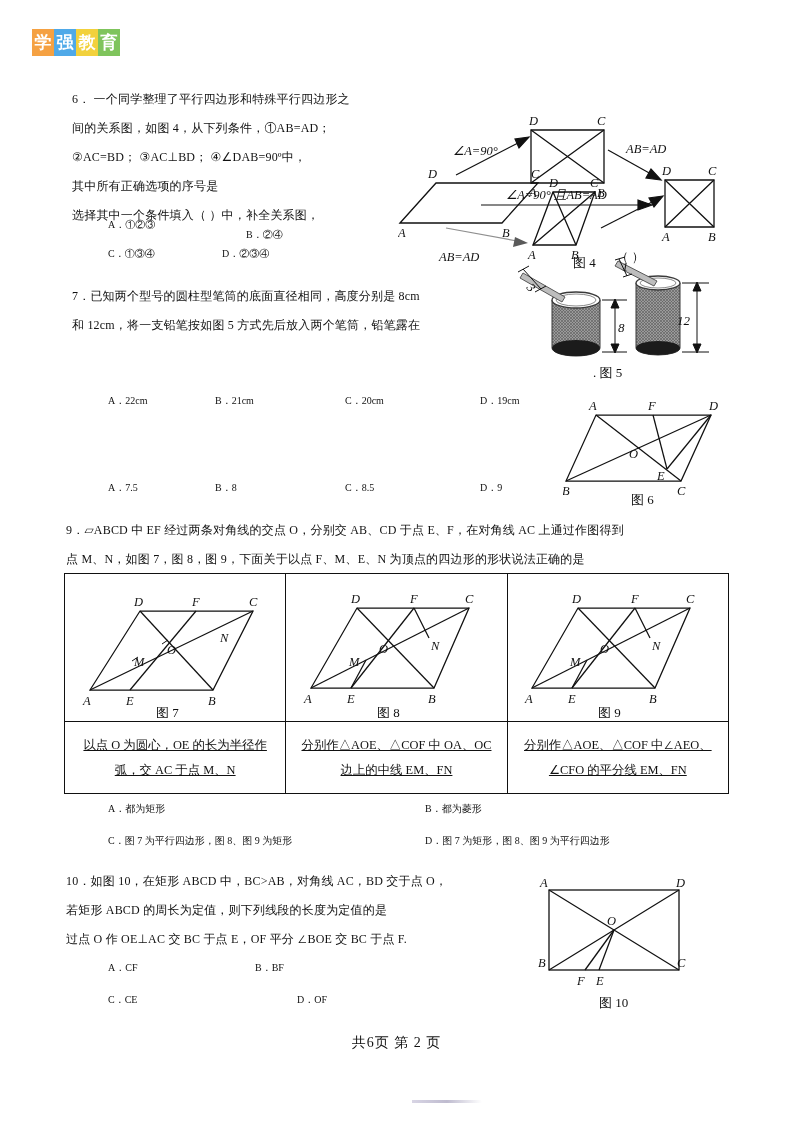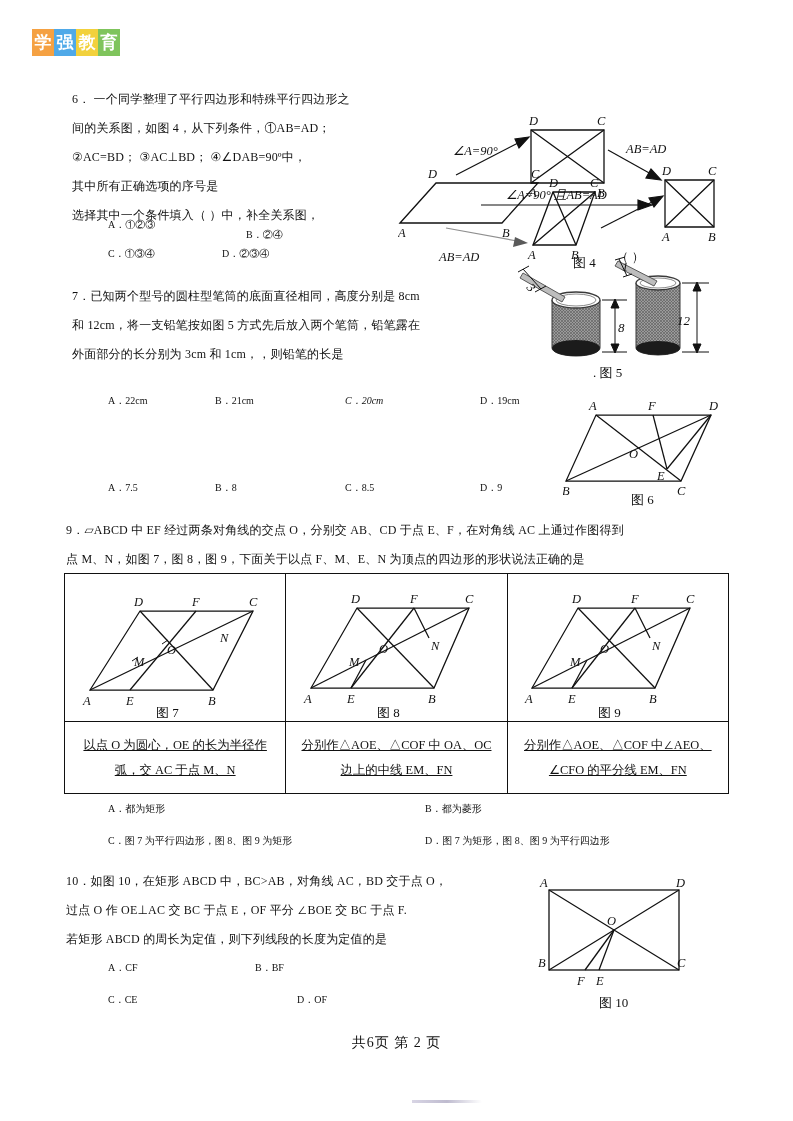--- a/index.html
+++ b/index.html
@@ -148,29 +148,28 @@
         <text class="ital" x="228" y="98">AB=AD</text>
         <text class="up" x="218" y="206">（    ）</text>
       </g>
       <text class="up" x="175" y="212" font-size="13" fill="#111">图 4</text>
     </svg>
   </div>
 
   <div class="q" style="left:72px; top:282px; width:420px;">
     <div>7．已知两个型号的圆柱型笔筒的底面直径相同，高度分别是 8cm</div>
     <div>和 12cm，将一支铅笔按如图 5 方式先后放入两个笔筒，铅笔露在</div>
-    <div>外面部分的长分别为 3cm 和 1cm，，则铅笔的长是</div>
   </div>
   <div class="opt" style="left:108px; top:394px;">
     <span>A．</span><span>22cm</span>
   </div>
   <div class="opt" style="left:215px; top:394px;">
     <span>B．</span><span>21cm</span>
   </div>
-  <div class="opt" style="left:345px; top:394px;font-style:italic;">
+  <div class="opt" style="left:345px; top:394px;">
     <span>C．</span><span>20cm</span>
   </div>
   <div class="opt" style="left:480px; top:394px;">
     <span>D．</span><span>19cm</span>
   </div>
 
   <div style="position:absolute; left:505px; top:255px;">
     <svg width="225" height="140" viewBox="0 0 225 140">
       <defs>
         <pattern id="mesh" width="3" height="3" patternUnits="userSpaceOnUse">
@@ -375,22 +374,22 @@
   </div>
   <div class="opt" style="left:108px; top:834px;">
     <span>C．</span><span>图 7 为平行四边形，图 8、图 9 为矩形</span>
   </div>
   <div class="opt" style="left:425px; top:834px;">
     <span>D．</span><span>图 7 为矩形，图 8、图 9 为平行四边形</span>
   </div>
 
   <div class="q" style="left:66px; top:867px; width:450px;">
     <div>10．如图 10，在矩形 ABCD 中，BC&gt;AB，对角线 AC，BD 交于点 O，</div>
+    <div>若矩形 ABCD 的周长为定值，则下列线段的长度为定值的是</div>
     <div>过点 O 作 OE⊥AC 交 BC 于点 E，OF 平分 ∠BOE 交 BC 于点 F.</div>
-    <div>若矩形 ABCD 的周长为定值，则下列线段的长度为定值的是</div>
   </div>
   <div class="opt" style="left:108px; top:961px;">
     <span>A．</span><span>CF</span>
   </div>
   <div class="opt" style="left:255px; top:961px;">
     <span>B．</span><span>BF</span>
   </div>
   <div class="opt" style="left:108px; top:993px;">
     <span>C．</span><span>CE</span>
   </div>

